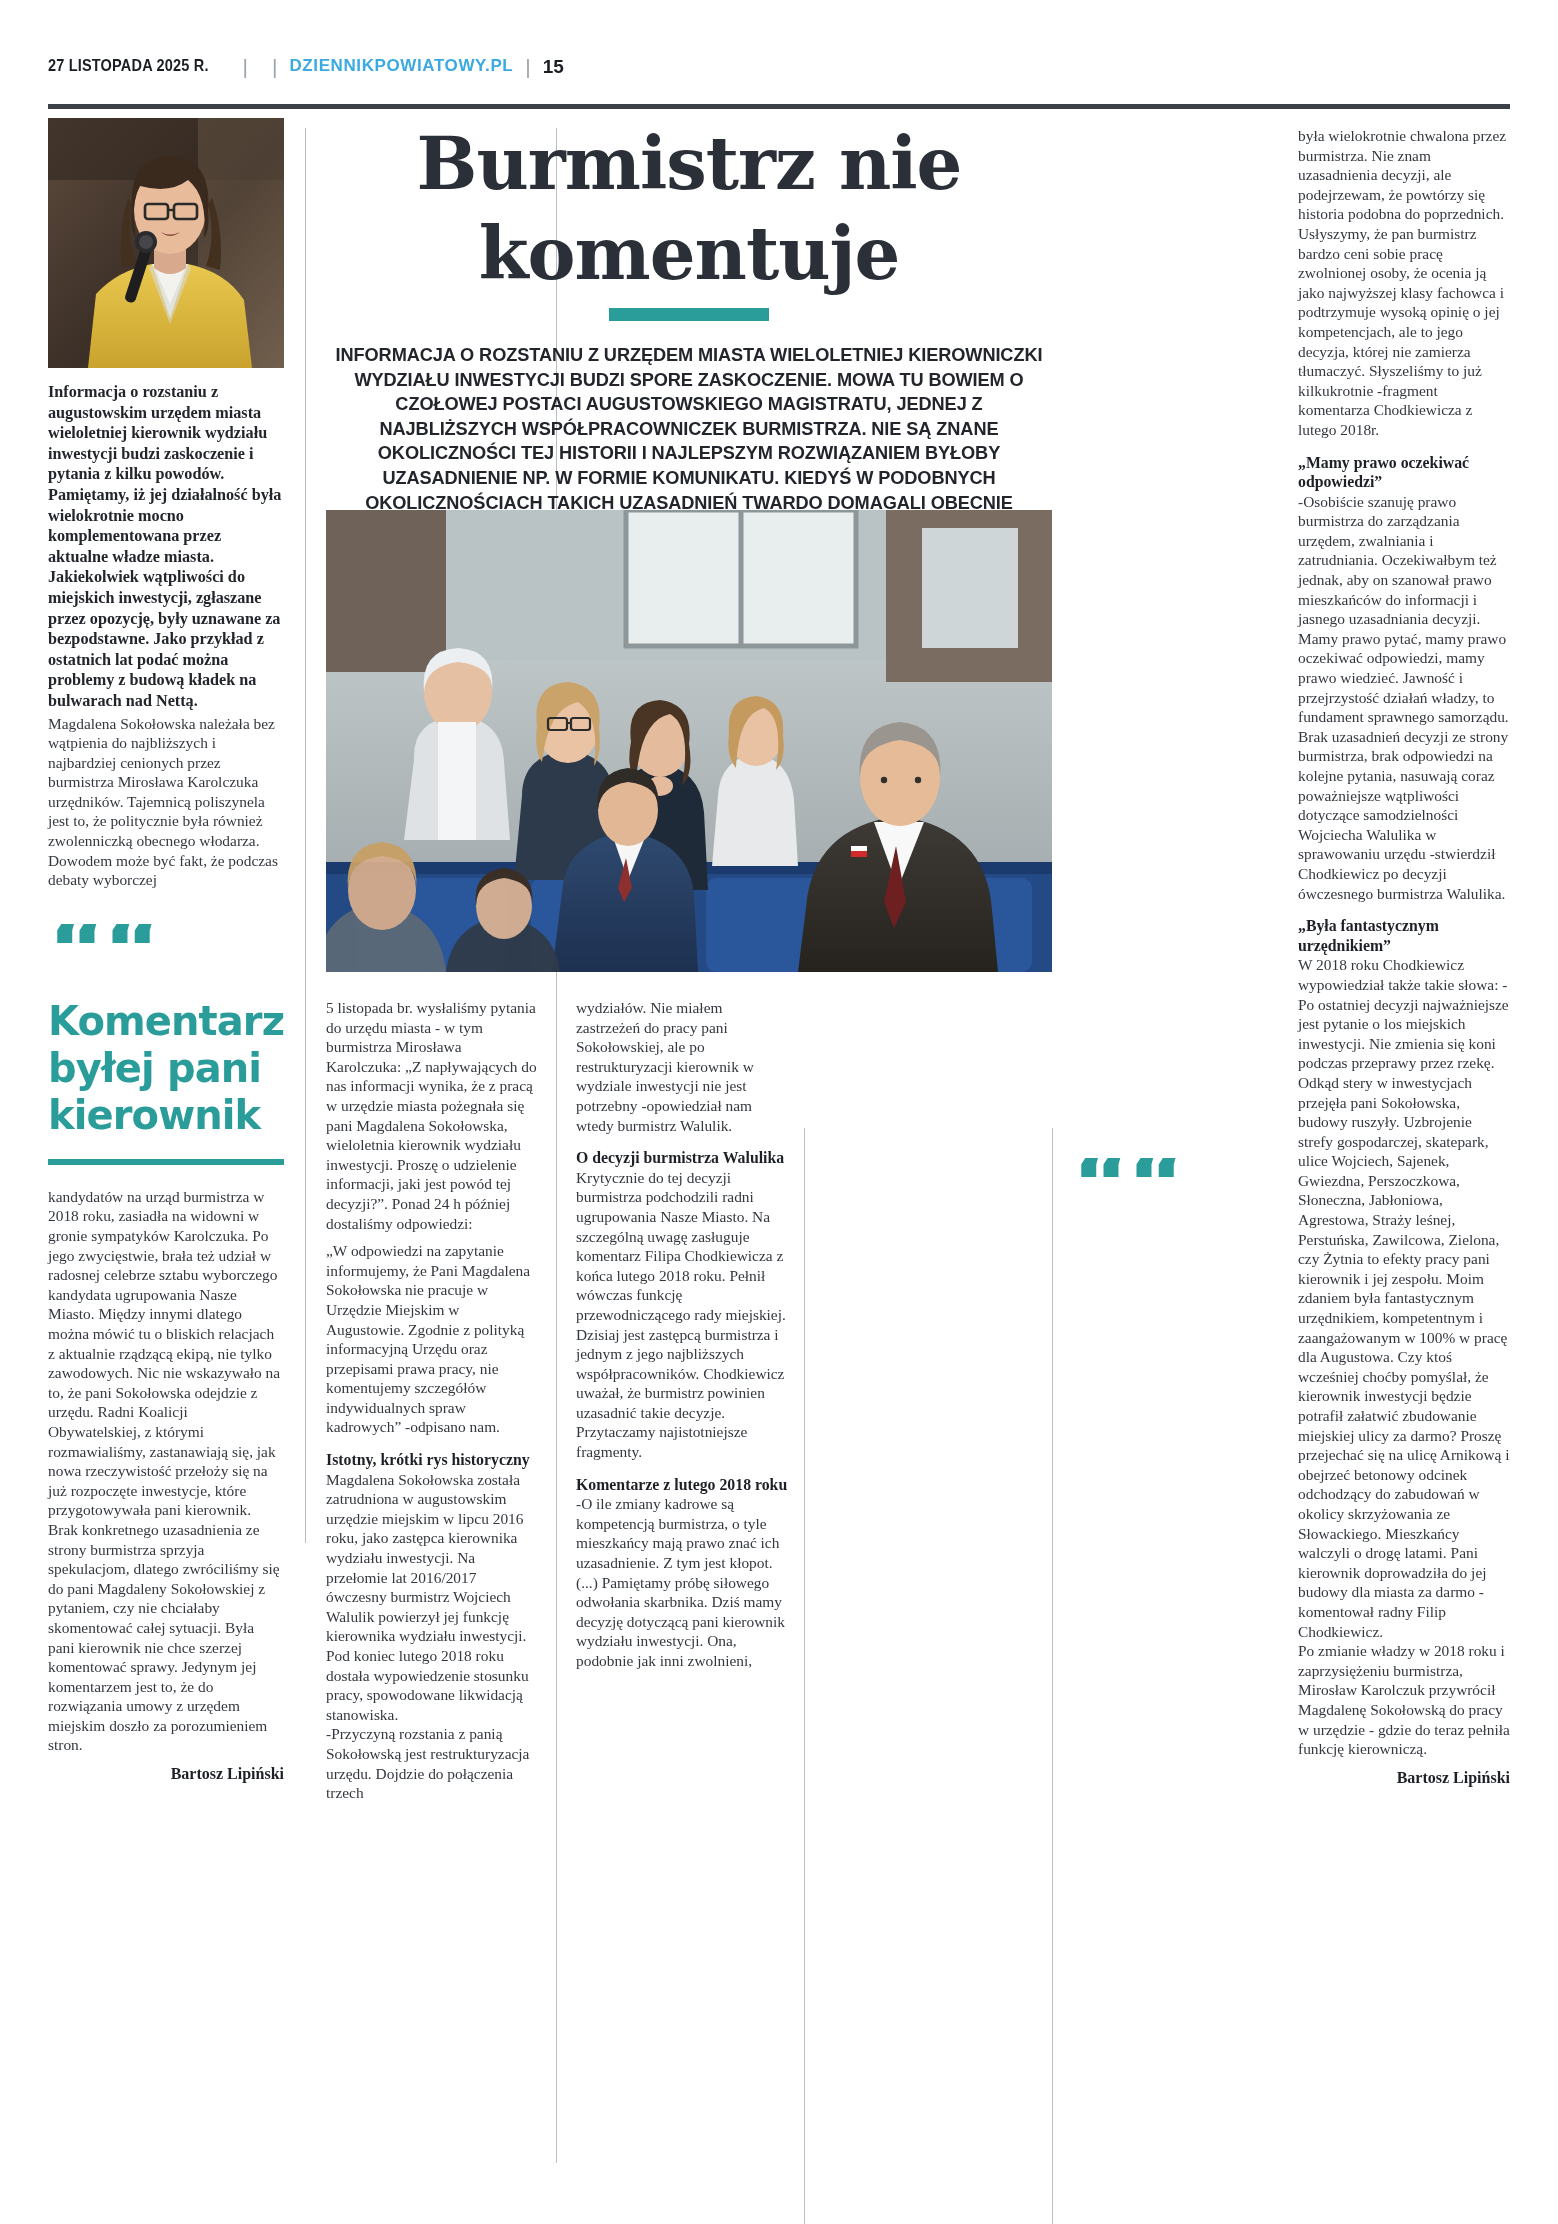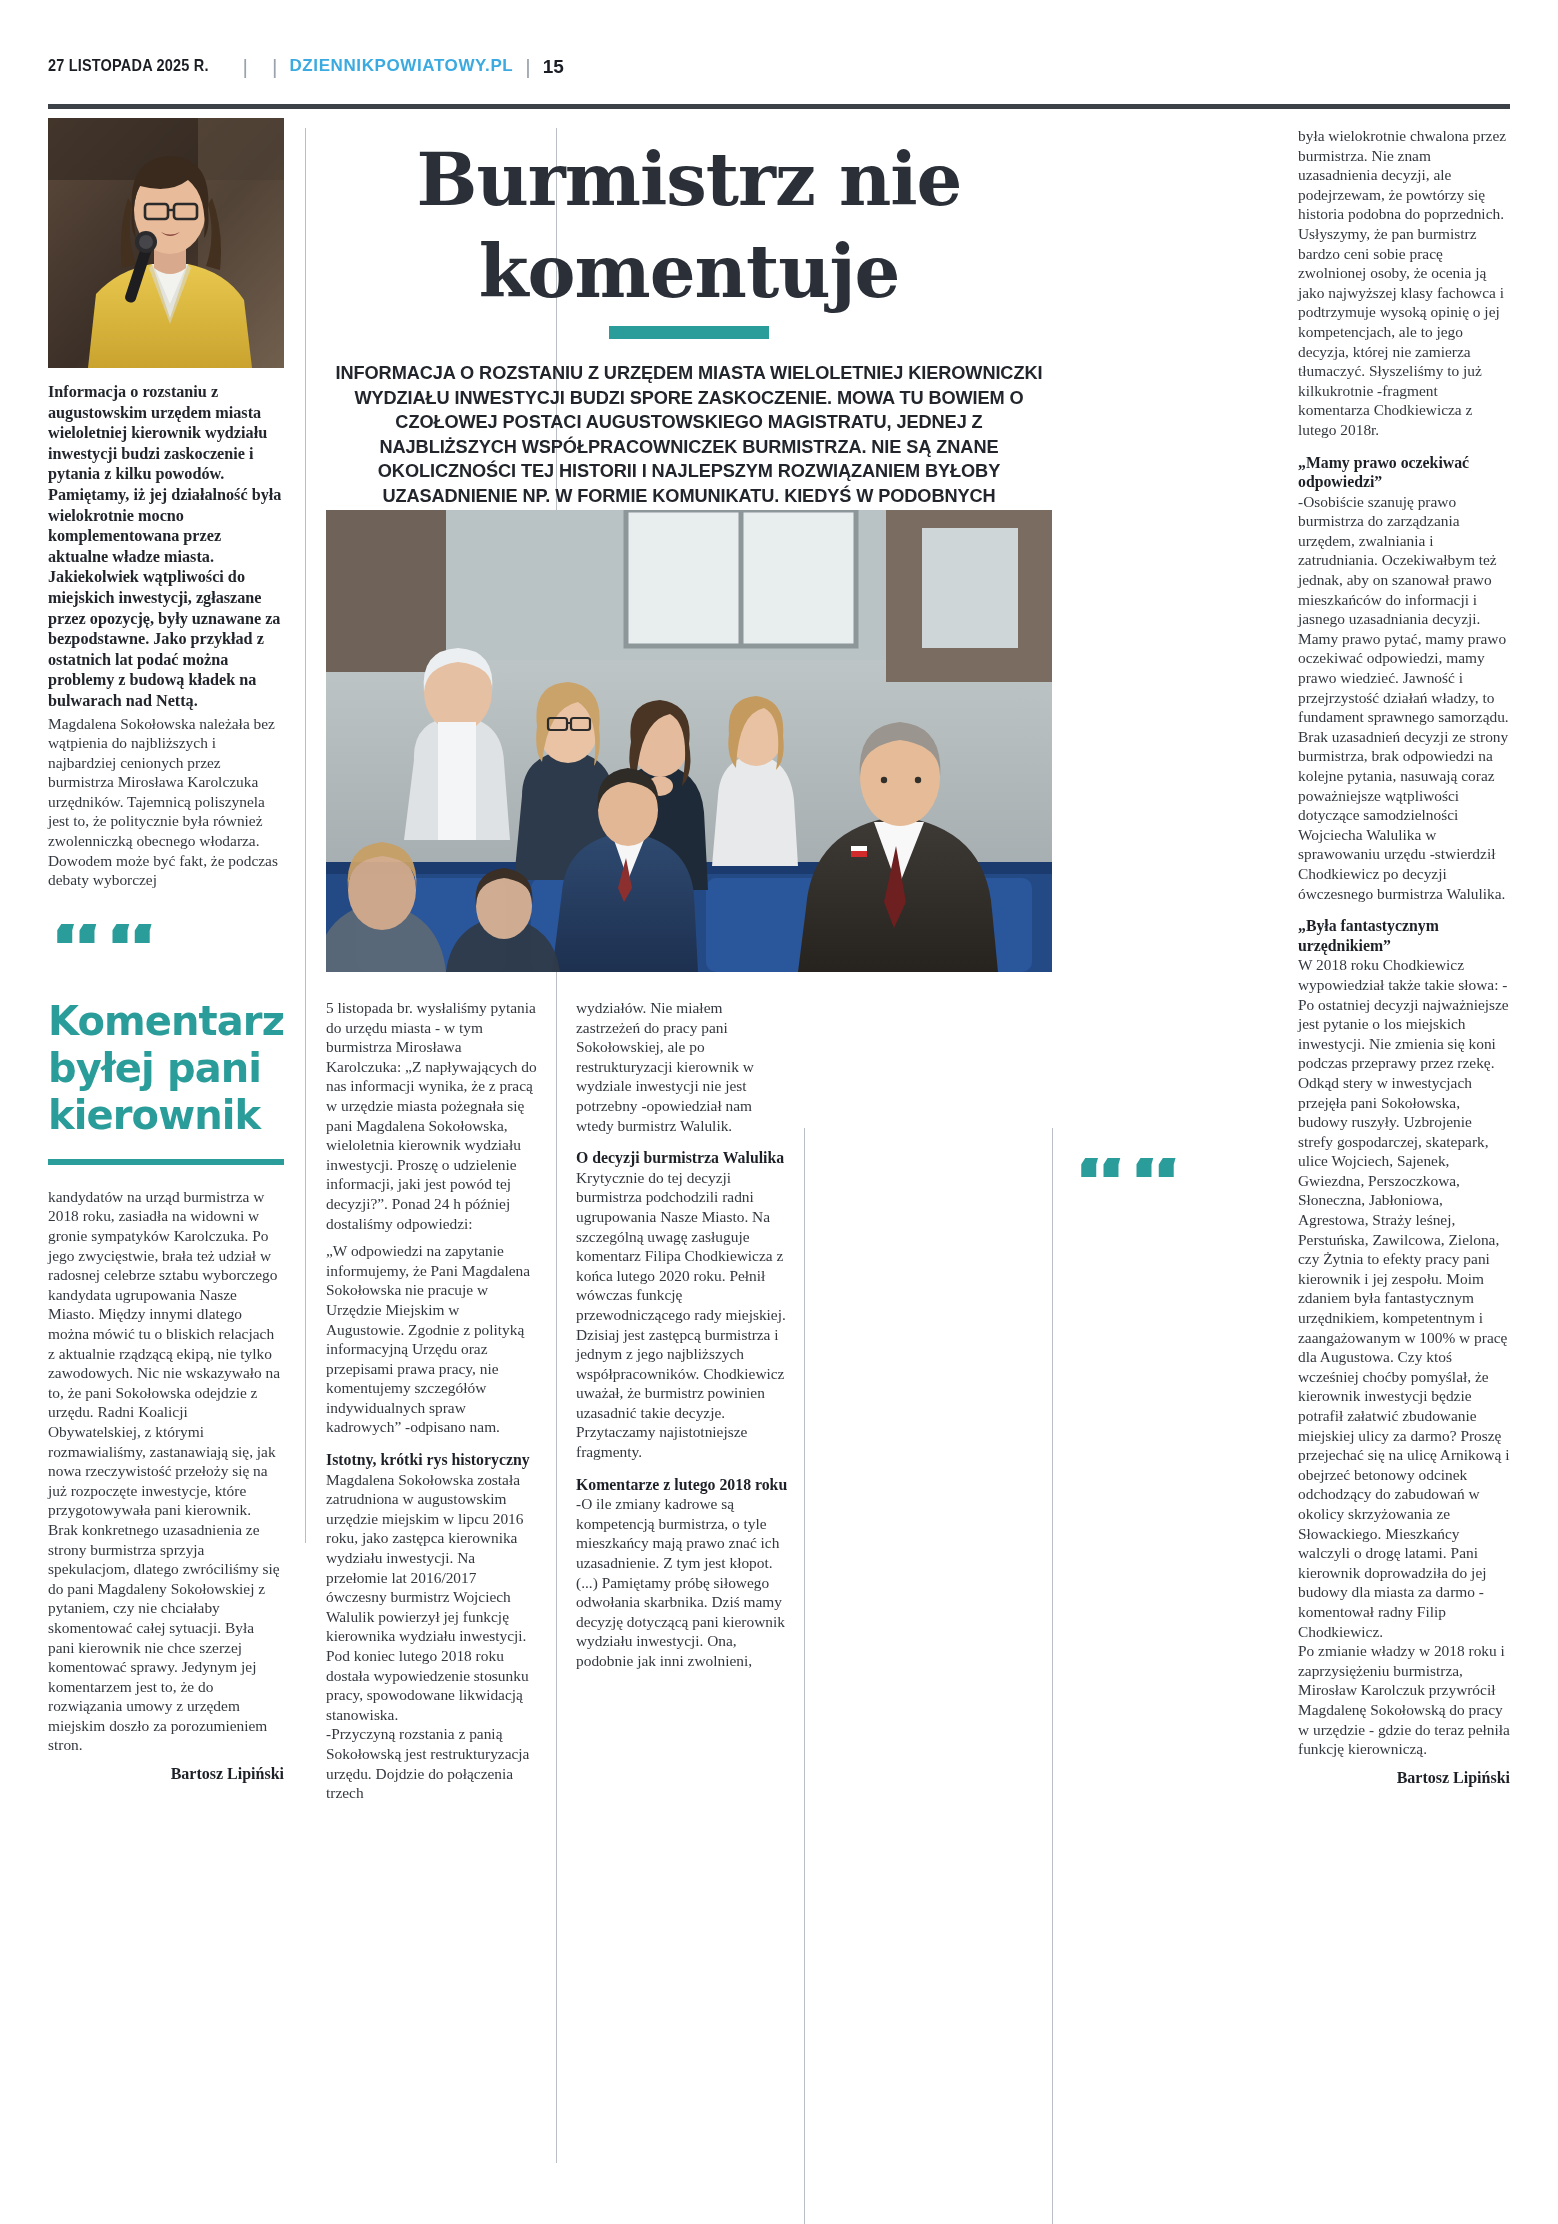--- a/index.html
+++ b/index.html
@@ -153,21 +153,21 @@
 
   
   .headline {
     font-family: "DejaVu Serif", "Liberation Serif", serif;
     font-weight: 700;
     font-size: 72px;
     line-height: 76px;
     letter-spacing: -1px;
     text-align: center;
     color: #2b3038;
-    margin: 16px;
+    margin: 0;
   }
   .head-rule {
     width: 160px;
     height: 13px;
     background: #2a9d9a;
     margin: 16px auto 0 auto;
   }
   .lead {
     font-family: "Liberation Sans", "DejaVu Sans", sans-serif;
     font-weight: 700;
@@ -399,21 +399,21 @@
       <p class="body-txt">5 listopada br. wysłaliśmy pytania do urzędu miasta - w tym burmistrza Mirosława Karolczuka: „Z napływających do nas informacji wynika, że z pracą w urzędzie miasta pożegnała się pani Magdalena Sokołowska, wieloletnia kierownik wydziału inwestycji. Proszę o udzielenie informacji, jaki jest powód tej decyzji?”. Ponad 24 h później dostaliśmy odpowiedzi:</p>
       <p class="body-txt" style="margin-top:8px;">„W odpowiedzi na zapytanie informujemy, że Pani Magdalena Sokołowska nie pracuje w Urzędzie Miejskim w Augustowie. Zgodnie z polityką informacyjną Urzędu oraz przepisami prawa pracy, nie komentujemy szczegółów indywidualnych spraw kadrowych” -odpisano nam.</p>
       <h3 class="subhead">Istotny, krótki rys historyczny</h3>
       <p class="body-txt" style="margin-top:0;">Magdalena Sokołowska została zatrudniona w augustowskim urzędzie miejskim w lipcu 2016 roku, jako zastępca kierownika wydziału inwestycji. Na przełomie lat 2016/2017 ówczesny burmistrz Wojciech Walulik powierzył jej funkcję kierownika wydziału inwestycji. Pod koniec lutego 2018 roku dostała wypowiedzenie stosunku pracy, spowodowane likwidacją stanowiska.</p>
       <p class="body-txt" style="margin-top:0;">-Przyczyną rozstania z panią Sokołowską jest restrukturyzacja urzędu. Dojdzie do połączenia trzech</p>
     </div>
 
     <div class="col" style="left:528px;width:212px;top:880px;">
       <p class="body-txt">wydziałów. Nie miałem zastrzeżeń do pracy pani Sokołowskiej, ale po restrukturyzacji kierownik w wydziale inwestycji nie jest potrzebny -opowiedział nam wtedy burmistrz Walulik.</p>
       <h3 class="subhead">O decyzji burmistrza Walulika</h3>
-      <p class="body-txt" style="margin-top:0;">Krytycznie do tej decyzji burmistrza podchodzili radni ugrupowania Nasze Miasto. Na szczególną uwagę zasługuje komentarz Filipa Chodkiewicza z końca lutego 2020 roku. Pełnił wówczas funkcję przewodniczącego rady miejskiej.</p>
+      <p class="body-txt" style="margin-top:0;">Krytycznie do tej decyzji burmistrza podchodzili radni ugrupowania Nasze Miasto. Na szczególną uwagę zasługuje komentarz Filipa Chodkiewicza z końca lutego 2018 roku. Pełnił wówczas funkcję przewodniczącego rady miejskiej.</p>
       <p class="body-txt" style="margin-top:0;">Dzisiaj jest zastępcą burmistrza i jednym z jego najbliższych współpracowników. Chodkiewicz uważał, że burmistrz powinien uzasadnić takie decyzje. Przytaczamy najistotniejsze fragmenty.</p>
       <h3 class="subhead">Komentarze z lutego 2018 roku</h3>
       <p class="body-txt" style="margin-top:0;">-O ile zmiany kadrowe są kompetencją burmistrza, o tyle mieszkańcy mają prawo znać ich uzasadnienie. Z tym jest kłopot. (...) Pamiętamy próbę siłowego odwołania skarbnika. Dziś mamy decyzję dotyczącą pani kierownik wydziału inwestycji. Ona, podobnie jak inni zwolnieni,</p>
     </div>
 
     <div class="col" style="left:1024px;width:200px;top:880px;">
       <div style="margin-top:160px;">
         <div class="pq-mark">““</div>
       </div>
     </div>

